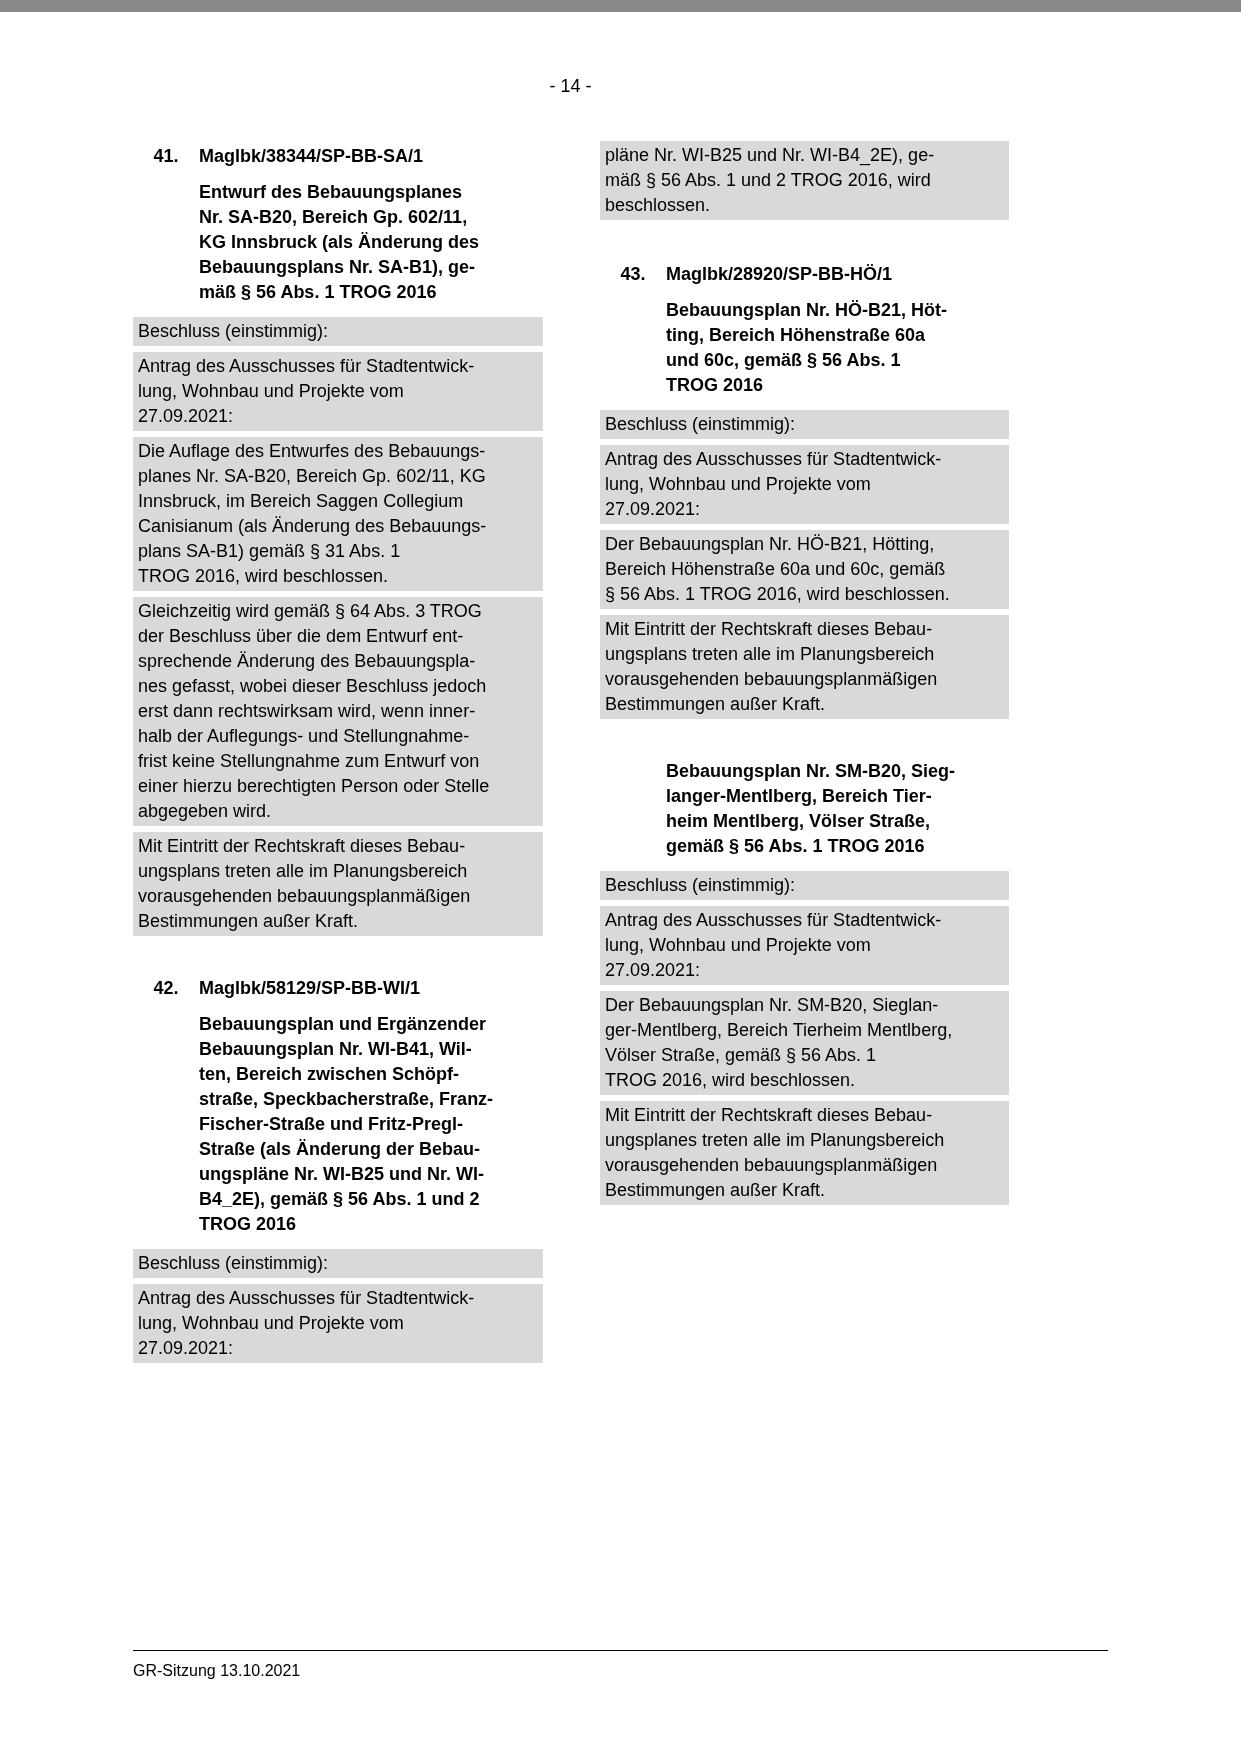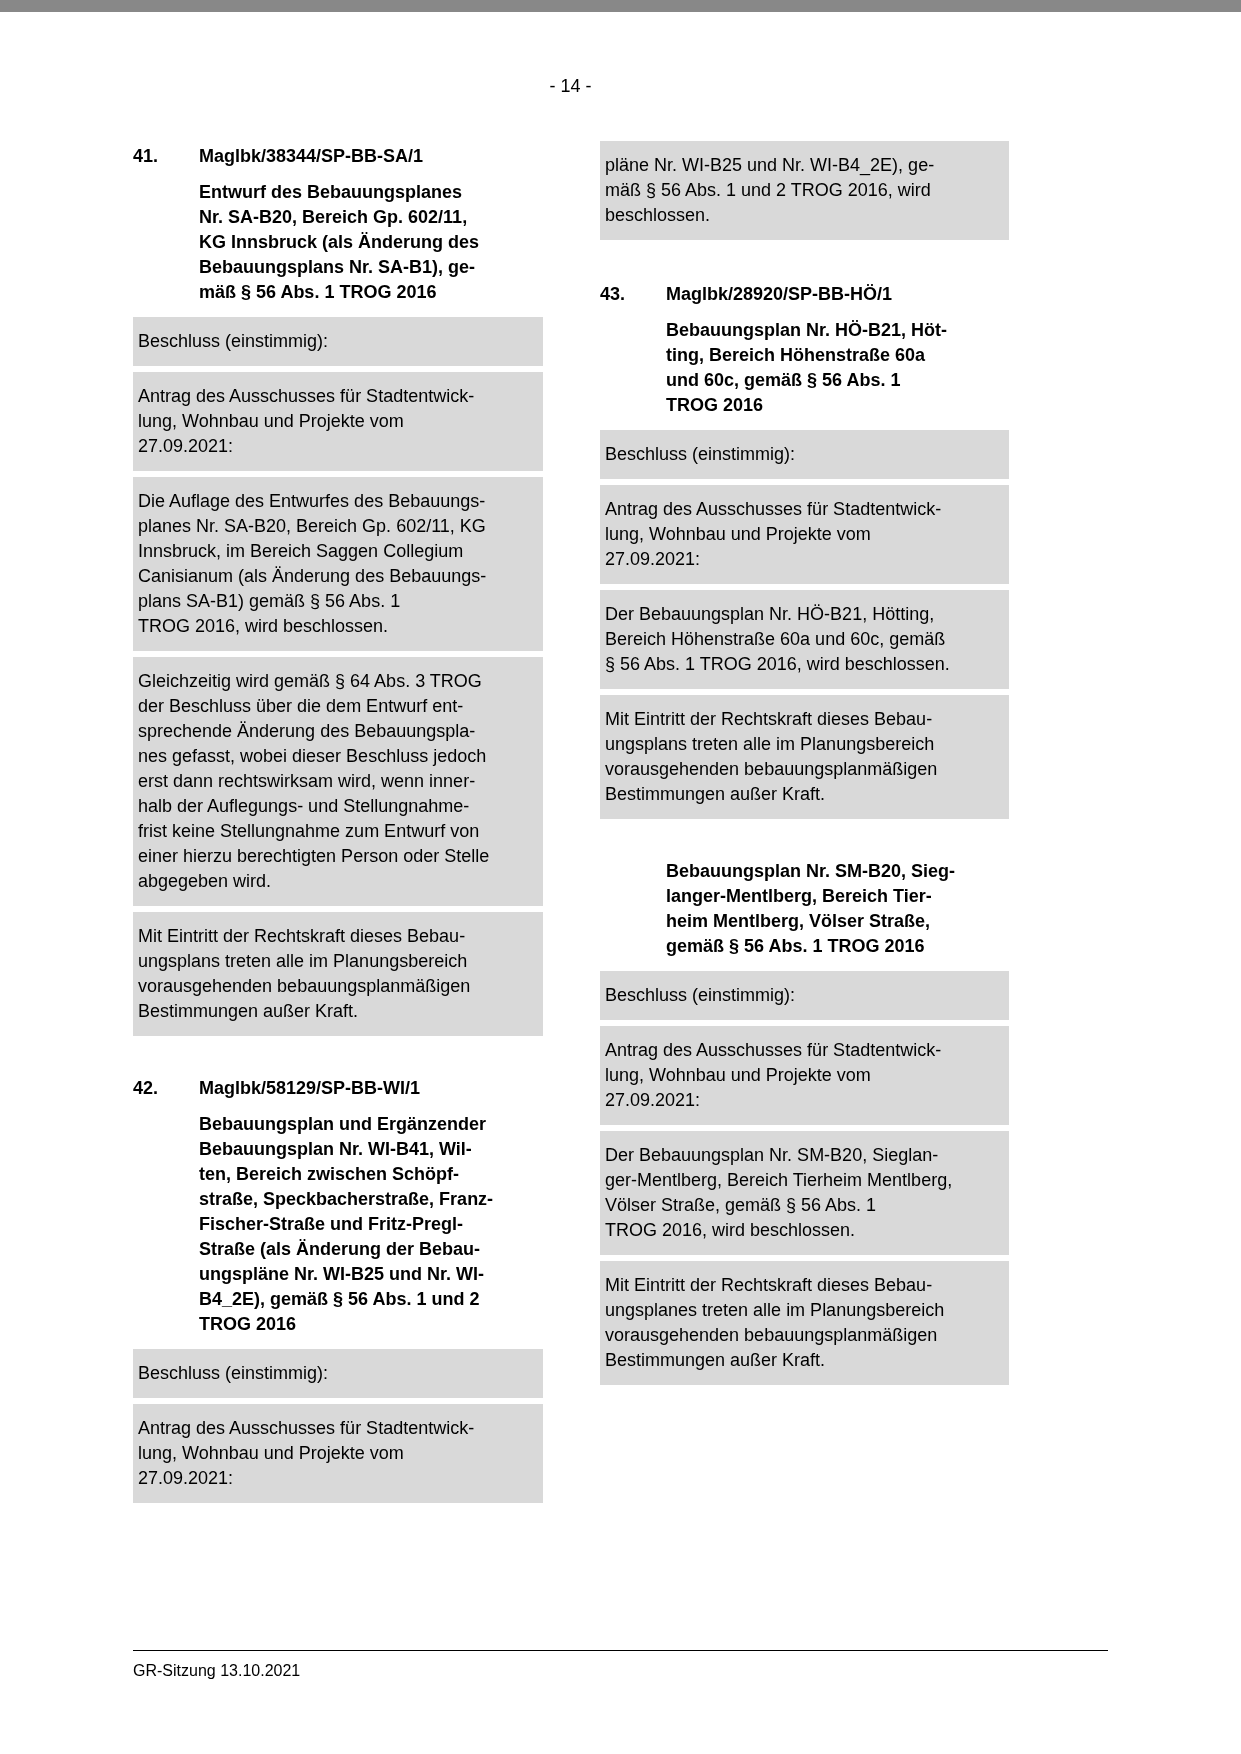--- a/index.html
+++ b/index.html
@@ -31,30 +31,30 @@
   .column {
     position: absolute;
     top: 132px;
   }
   .column.left  { left: 133px; width: 410px; }
   .column.right { left: 600px; width: 409px; top: 129px; }
   .item { margin-top: 40px; }
   .item:first-child { margin-top: 0; }
   .column.right .item:first-of-type { margin-top: 42px; }
   .item-header { display: flex; font-weight: bold; }
-  .item-number { width: 66px; flex: 0 0 66px; }
+  .item-number { width: 66px; flex: 0 0 66px; text-align: center; }
   .item-reference { flex: 1; }
   .item-title {
     font-weight: bold;
     margin: 11px 0 12px 66px;
     white-space: pre-line;
   }
   .para {
     background: var(--highlight);
-    padding: 12px 5px;
+    padding: 2px 5px;
     margin-bottom: 6px;
     white-space: pre-line;
   }
   .para:last-child { margin-bottom: 0; }
   .footer-rule {
     position: absolute;
     left: 133px;
     top: 1638px;
     width: 975px;
     border-top: 1.5px solid #000;
@@ -86,21 +86,21 @@
 Bebauungsplans Nr. SA-B1), ge-
 mäß § 56 Abs. 1 TROG 2016</div>
       <div class="para">Beschluss (einstimmig):</div>
       <div class="para">Antrag des Ausschusses für Stadtentwick-
 lung, Wohnbau und Projekte vom
 27.09.2021:</div>
       <div class="para">Die Auflage des Entwurfes des Bebauungs-
 planes Nr. SA-B20, Bereich Gp. 602/11, KG
 Innsbruck, im Bereich Saggen Collegium
 Canisianum (als Änderung des Bebauungs-
-plans SA-B1) gemäß § 56 Abs. 1
+plans SA-B1) gemäß § 31 Abs. 1
 TROG 2016, wird beschlossen.</div>
       <div class="para">Gleichzeitig wird gemäß § 64 Abs. 3 TROG
 der Beschluss über die dem Entwurf ent-
 sprechende Änderung des Bebauungspla-
 nes gefasst, wobei dieser Beschluss jedoch
 erst dann rechtswirksam wird, wenn inner-
 halb der Auflegungs- und Stellungnahme-
 frist keine Stellungnahme zum Entwurf von
 einer hierzu berechtigten Person oder Stelle
 abgegeben wird.</div>

